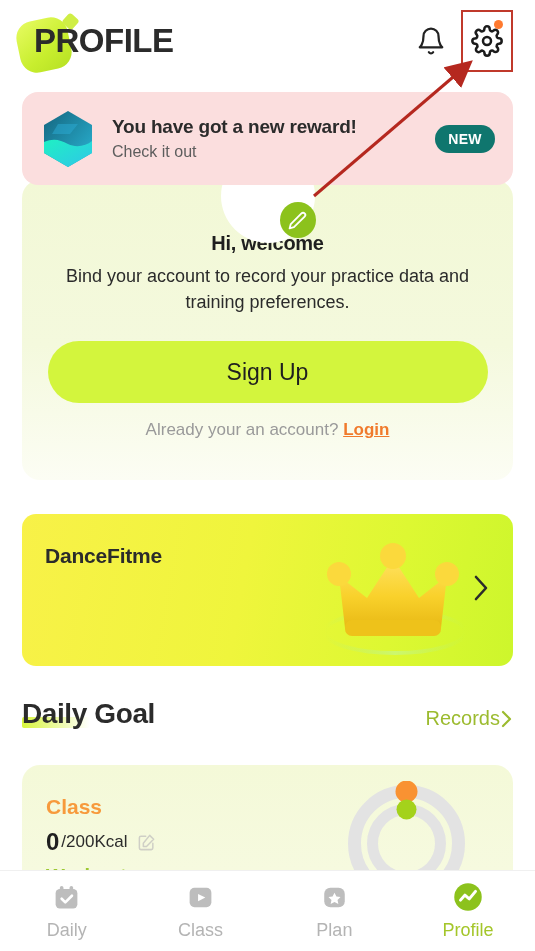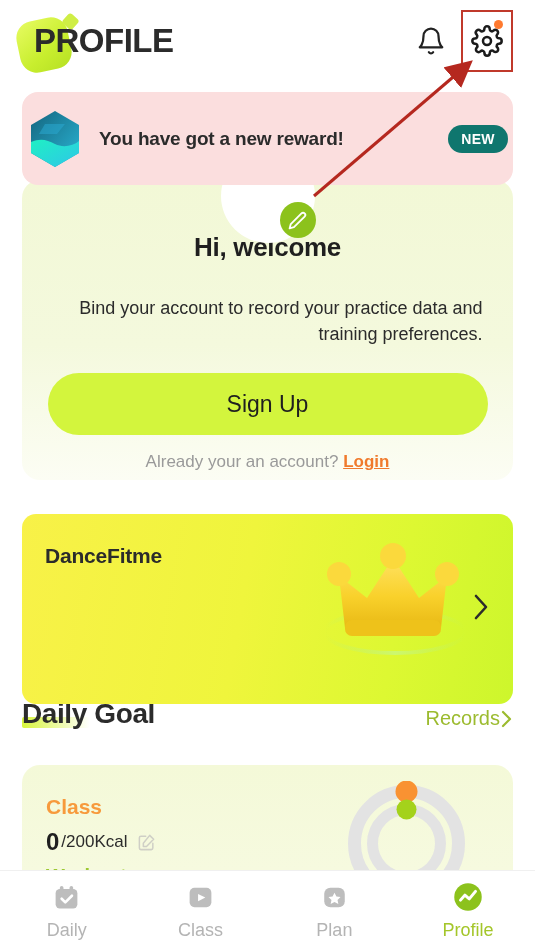--- a/index.html
+++ b/index.html
@@ -48,21 +48,21 @@
   }
 
   
   .annot-arrow { position:absolute; left:0; top:0; width:535px; height:951px;
                  pointer-events:none; z-index:60; }
 
   
   .reward {
     position:absolute; left:22px; top:92px; width:491px; height:93px;
     background:#fbdede; border-radius:16px;
-    display:flex; align-items:center; padding:0 5px; z-index:20;
+    display:flex; align-items:center; padding:0 18px; z-index:20;
   }
   .gem { width:56px; height:62px; flex:0 0 auto; position:relative; }
   .reward-txt { flex:1; padding-left:16px; }
   .reward-title { font-size:19px; font-weight:bold; color:#2b2b2b; letter-spacing:-0.2px; }
   .reward-sub { font-size:16px; color:#5d5d5d; margin-top:5px; }
   .new-badge {
     background:#0f766e; color:#fff; font-size:14px; font-weight:bold;
     padding:6px 13px; border-radius:14px; letter-spacing:0.4px;
   }
 
@@ -77,41 +77,41 @@
   .avatar {
     width:88px; height:88px; border-radius:50%; background:#fff;
     box-shadow:0 0 0 3px #fff;
   }
   .avatar-edit {
     position:absolute; right:-4px; bottom:2px; width:36px; height:36px;
     border-radius:50%; background:#8cc21c;
     display:flex; align-items:center; justify-content:center;
   }
   .welcome-title {
-    margin-top:52px; font-size:26px; font-weight:bold; color:#1f1f1f; letter-spacing:-0.3px;
+    margin-top:52px; font-size:20px; font-weight:bold; color:#1f1f1f; letter-spacing:-0.3px;
   }
   .welcome-desc {
-    margin-top:32px; font-size:18px; color:#2b2b2b; text-align:right;
+    margin-top:8px; font-size:18px; color:#2b2b2b; text-align:center;
     line-height:1.45; width:430px;
   }
   .signup-btn {
     margin-top:26px; width:440px; height:62px; border-radius:31px;
     background:#d3f53d; border:none; cursor:pointer;
     font-family:"Liberation Sans", sans-serif;
     font-size:23px; color:#1f1f1f;
     display:flex; align-items:center; justify-content:center;
   }
   .login-row { margin-top:17px; font-size:17px; color:#9a9a9a; }
   .login-link {
     color:#f07a2c; font-weight:bold; text-decoration:underline; cursor:pointer;
   }
 
   
   .premium {
-    position:absolute; left:22px; top:514px; width:491px; height:190px;
+    position:absolute; left:22px; top:514px; width:491px; height:152px;
     border-radius:14px; overflow:hidden;
     background:linear-gradient(100deg,#f8f148 0%,#eff53c 45%,#ddf832 75%,#cdf62c 100%);
     z-index:10;
   }
   .premium-texts { position:absolute; left:23px; top:30px; }
   .premium-small { font-size:21px; font-weight:bold; color:#2b2b2b; letter-spacing:-0.2px; }
   .premium-big { font-size:29px; font-weight:bold; color:#262626; letter-spacing:-0.4px; margin-top:6px; }
   .premium-chev { position:absolute; right:22px; top:50%; transform:translateY(-50%); }
   .crown { position:absolute; right:40px; top:22px; width:150px; height:125px; }
 
@@ -197,20 +197,21 @@
               <stop offset="100%" stop-color="#2fc6e8"></stop>
           </linearGradient>
         </defs>
         <polygon points="28,3 52,17 52,45 28,59 4,45 4,17" fill="url(#gemTop)"></polygon>
         <path d="M4,45 L4,34 C14,30 20,32 28,36 C36,40 46,38 52,33 L52,45 L28,59 Z" fill="url(#gemBot)"></path>
         <path d="M18,16 L38,16 L30,26 L12,26 Z" fill="#2aa8cf" opacity="0.55"></path>
       </svg>
     </div>
     <div class="reward-txt">
       <div class="reward-title">You have got a new reward!</div>
+      <div class="reward-sub">Check it out</div>
     </div>
     <div class="new-badge">NEW</div>
   </div>
 
   <div class="welcome">
     <div class="avatar-wrap">
       <div class="avatar"></div>
       <div class="avatar-edit">
         <svg width="19" height="19" viewBox="0 0 24 24" fill="none" stroke="#fff" stroke-width="2.3" stroke-linecap="round" stroke-linejoin="round">
           <path d="M17 3a2.8 2.8 0 0 1 4 4L7.5 20.5 2 22l1.5-5.5L17 3z"></path>

